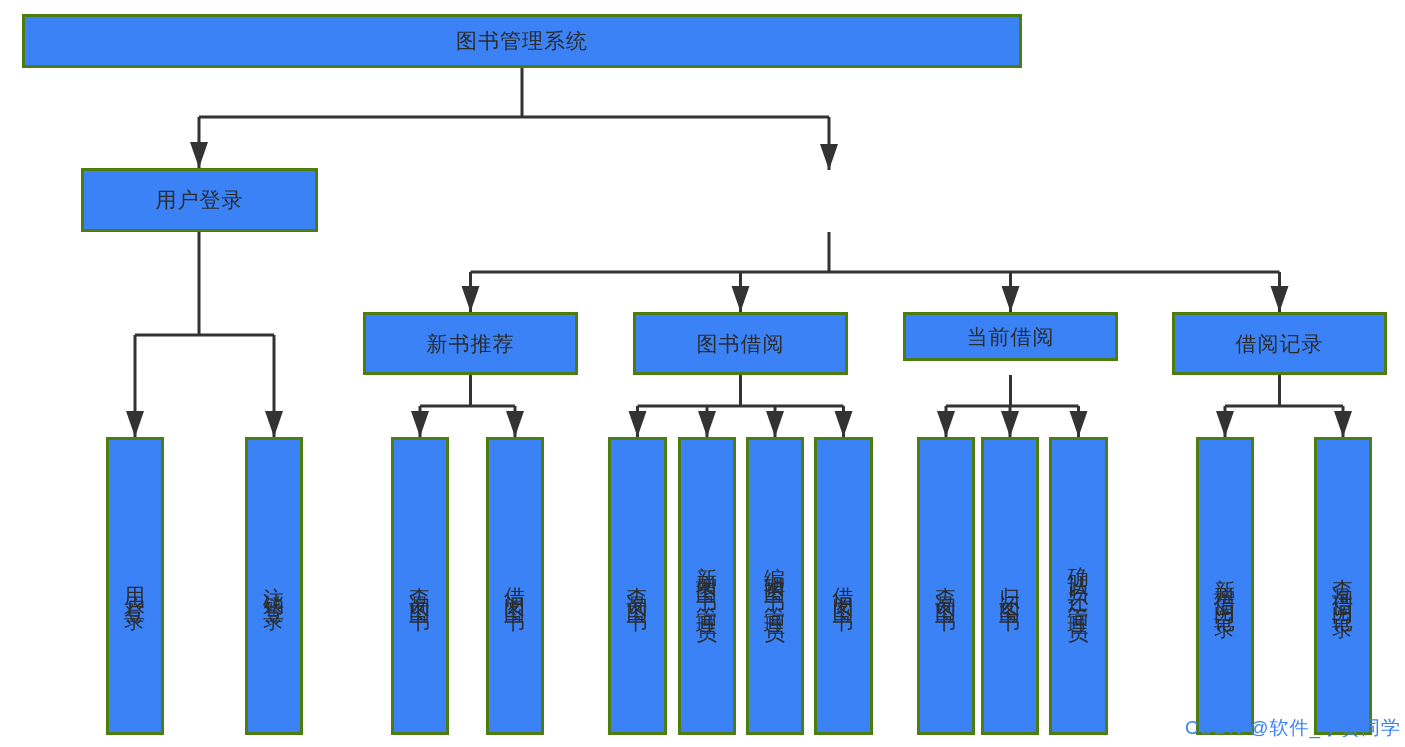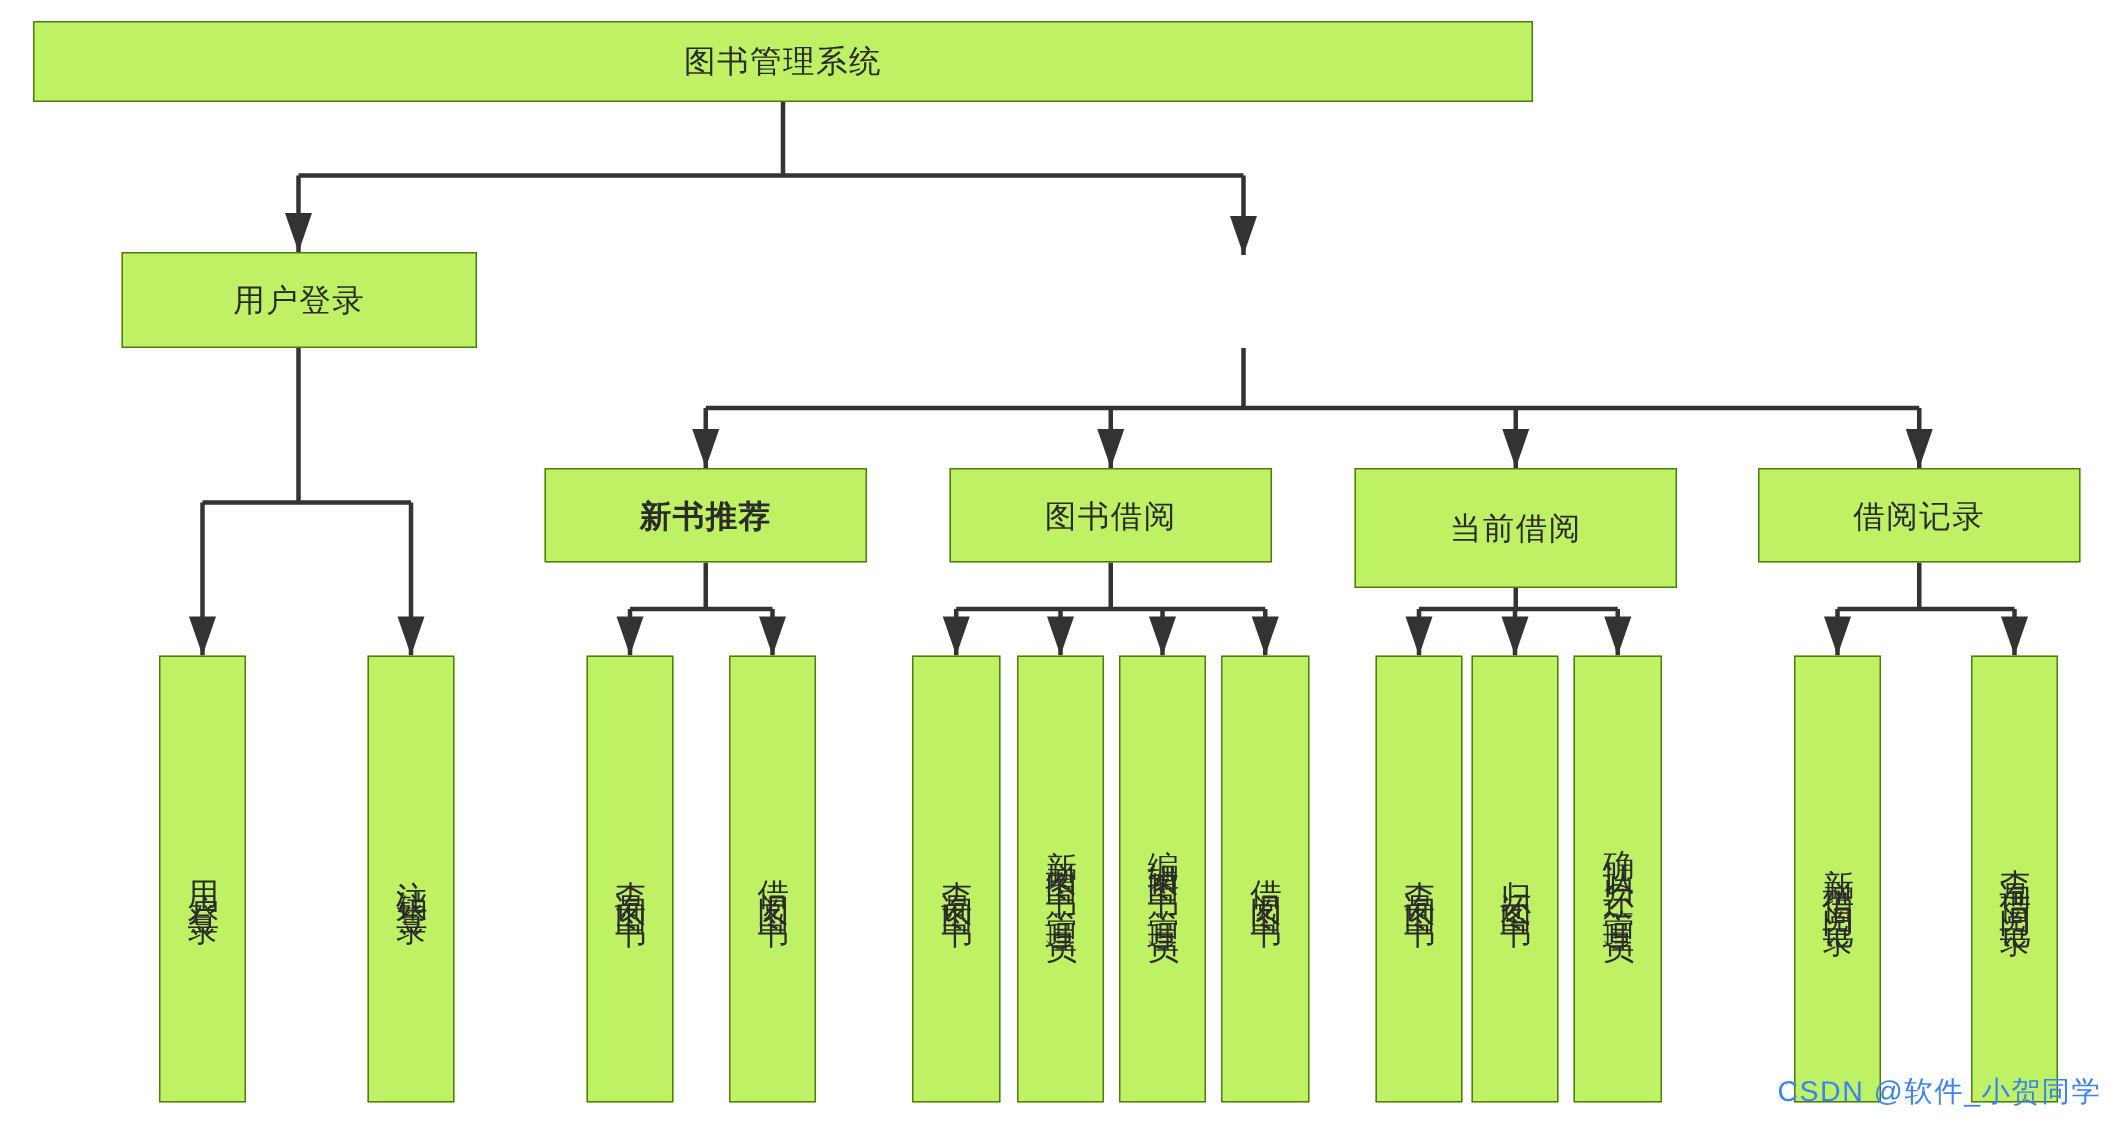--- a/index.html
+++ b/index.html
@@ -27,22 +27,22 @@
     stroke-width: 3;
     fill: none;
   }
   .connector-layer polygon {
     fill: #333333;
     stroke: none;
   }
   .node {
     position: absolute;
     box-sizing: border-box;
-    border: 1px solid #4d7c0f;
-    background: #bef264;
+    border: 3px solid #4d7c0f;
+    background: #3b82f6;
     display: flex;
     align-items: center;
     justify-content: center;
     color: #2b2b2b;
   }
   .hbox {
     font-size: 21px;
     letter-spacing: 1px;
     white-space: nowrap;
   }
@@ -114,27 +114,27 @@
   </svg>
 
   <div class="node hbox" style="left:22px; top:14px; width:1000px; height:54px;">
     <span>图书管理系统</span>
   </div>
 
   <div class="node hbox" style="left:81px; top:168px; width:237px; height:64px;">
     <span>用户登录</span>
   </div>
 
-  <div class="node hbox" style="left:363px; top:312px; width:215px; height:63px;font-weight:bold;">
+  <div class="node hbox" style="left:363px; top:312px; width:215px; height:63px;">
     <span>新书推荐</span>
   </div>
   <div class="node hbox" style="left:633px; top:312px; width:215px; height:63px;font-family:Liberation Mono, monospace;">
     <span>图书借阅</span>
   </div>
-  <div class="node hbox" style="left:903px; top:312px; width:215px; height:80px;">
+  <div class="node hbox" style="left:903px; top:312px; width:215px; height:49px;">
     <span>当前借阅</span>
   </div>
   <div class="node hbox" style="left:1172px; top:312px; width:215px; height:63px;">
     <span>借阅记录</span>
   </div>
 
   <div class="node vbox" style="left:106px; top:437px; width:58px; height:298px;">
     <span>用户登录</span>
   </div>
   <div class="node vbox" style="left:245px; top:437px; width:58px; height:298px;">

